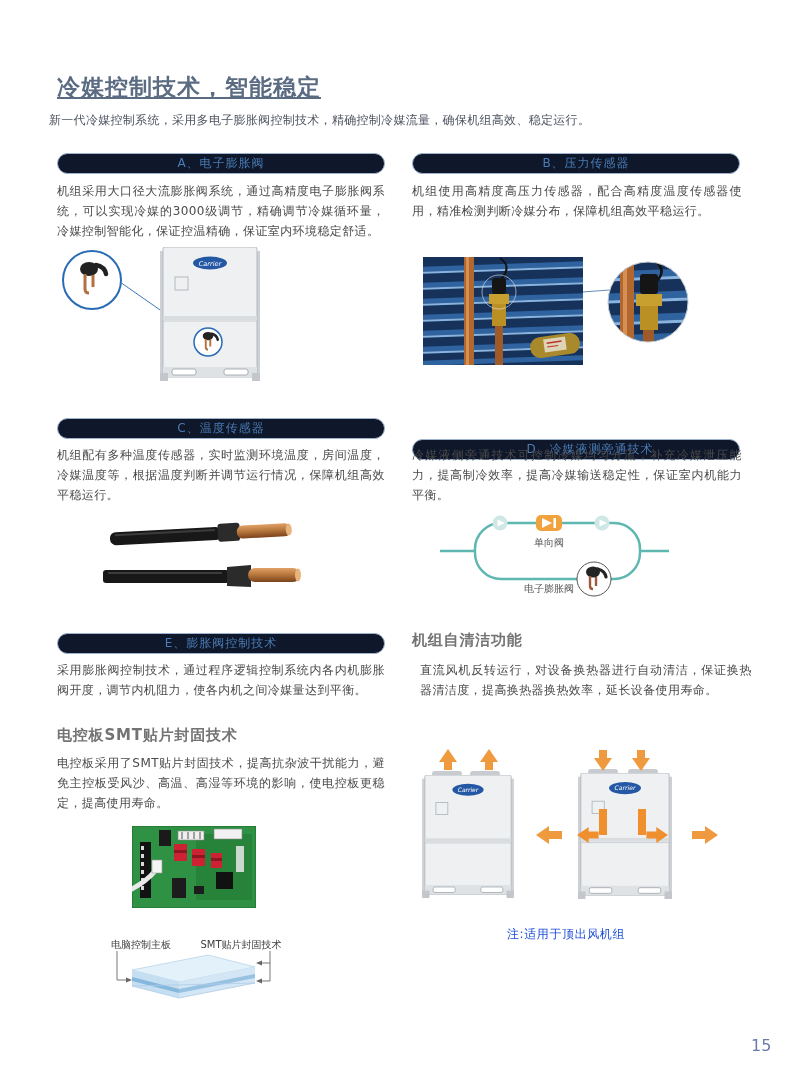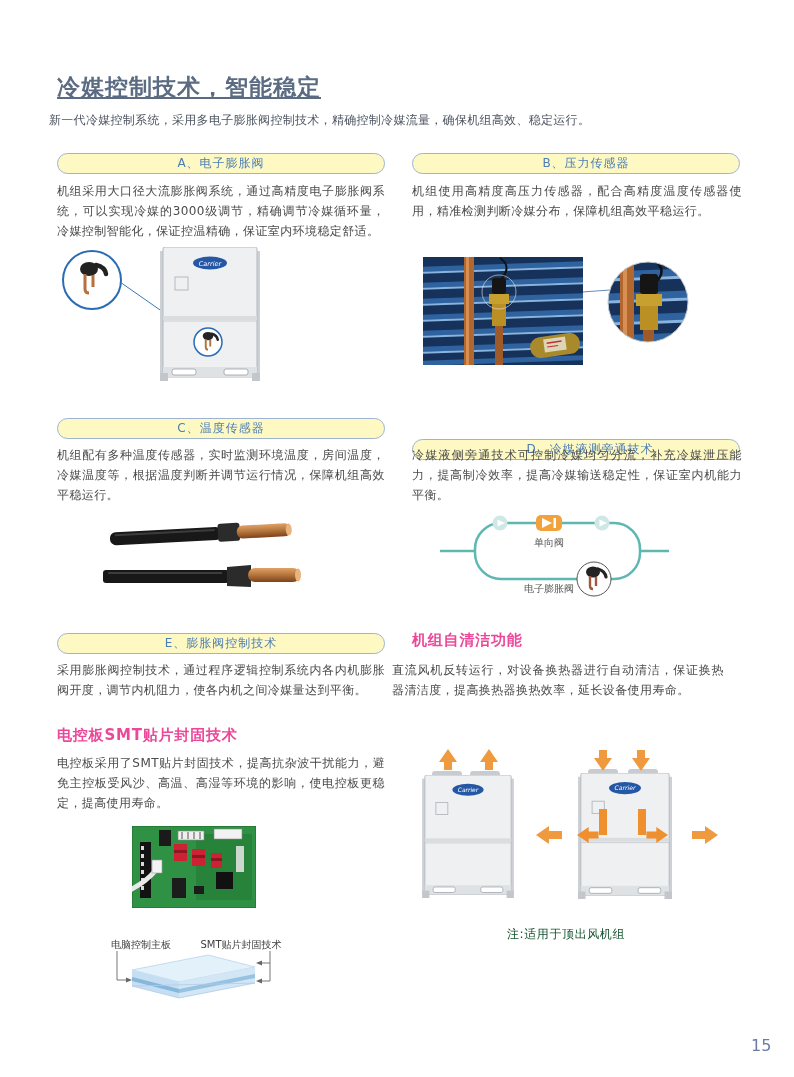--- a/index.html
+++ b/index.html
@@ -8,30 +8,30 @@
     font-family:"DejaVu Sans", sans-serif; overflow:hidden;
     margin:0 auto;
   }
   .abs { position:absolute; }
   .page-title {
     font-size:23px; font-weight:bold; color:#5a6b82; margin:0; letter-spacing:1px;
   }
   .page-subtitle { font-size:12px; color:#4d5360; margin:0; letter-spacing:0.3px; }
   .pill {
     box-sizing:border-box; width:328px; height:21px;
-    border:1px solid #9db3cf; border-radius:11px; background:#fef9c3;
+    border:1px solid #9db3cf; border-radius:11px; background:#0f172a;
     display:flex; align-items:center; justify-content:center;
     font-size:12px; color:#4a7cb5; letter-spacing:1px;
   }
   .body-text {
     font-size:12px; line-height:20px; color:#4a4a4a; margin:0;
     text-align:justify; word-break:break-all; letter-spacing:0.4px;
   }
-  .subhead { font-size:15px; font-weight:bold; color:#ec4899; margin:0; letter-spacing:0.8px; }
-  .note-text { font-size:12px; color:#14532d; letter-spacing:0.6px;text-align:right; }
+  .subhead { font-size:15px; font-weight:bold; color:#737373; margin:0; letter-spacing:0.8px; }
+  .note-text { font-size:12px; color:#1d4ed8; letter-spacing:0.6px;text-align:right; }
   .pageno { font-size:16px; color:#6b7ba8; }
   svg text { font-family:"DejaVu Sans", sans-serif; }
 </style>
 </head>
 <body>
 
 <div class="page">
 
   <svg width="0" height="0" style="position:absolute" aria-hidden="true">
     <defs>
@@ -286,21 +286,21 @@
         <ellipse cx="0" cy="-3" rx="7" ry="5.5" fill="#242424"></ellipse>
         <path d="M5,-6 q7,2 8,8" stroke="#242424" stroke-width="3.2" fill="none" stroke-linecap="round"></path>
         <path d="M-3,1 v10 q0,3 3,3" stroke="#9e5a3a" stroke-width="2.4" fill="none"></path>
         <path d="M3,2 v9" stroke="#9e5a3a" stroke-width="2.4" fill="none"></path>
       </g>
     </g>
     <text x="162" y="89" text-anchor="end" font-size="10" fill="#555555">电子膨胀阀</text>
   </svg>
 
   <h2 class="abs subhead" style="left:412px; top:631px;">机组自清洁功能</h2>
-  <p class="abs body-text" style="left:392px; top:660px; width:332px;">直流风机反转运行，对设备换热器进行自动清洁，保证换热器清洁度，提高换热器换热效率，延长设备使用寿命。</p>
+  <p class="abs body-text" style="left:420px; top:660px; width:332px;">直流风机反转运行，对设备换热器进行自动清洁，保证换热器清洁度，提高换热器换热效率，延长设备使用寿命。</p>
 
   <svg class="abs" style="left:412px; top:743px;" width="328" height="168">
 
     <rect x="20" y="28" width="30" height="6" rx="3" fill="#c8ccd0"></rect>
     <rect x="58" y="28" width="30" height="6" rx="3" fill="#c8ccd0"></rect>
     <use href="#carrier-unit" xlink:href="#carrier-unit" x="10" y="32" width="92" height="123"></use>
     <g fill="#f09a40">
       <polygon points="36,6 27,19 32,19 32,27 40,27 40,19 45,19"></polygon>
       <polygon points="77,6 68,19 73,19 73,27 81,27 81,19 86,19"></polygon>
     </g>

